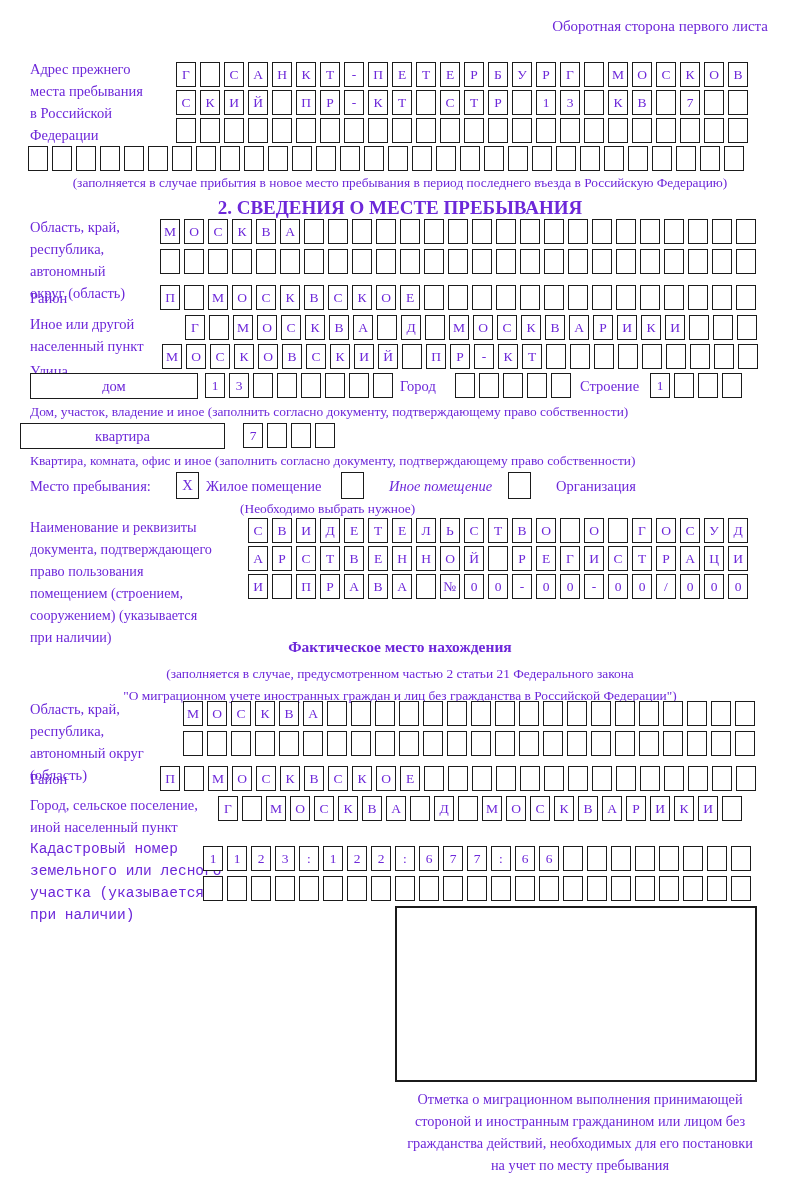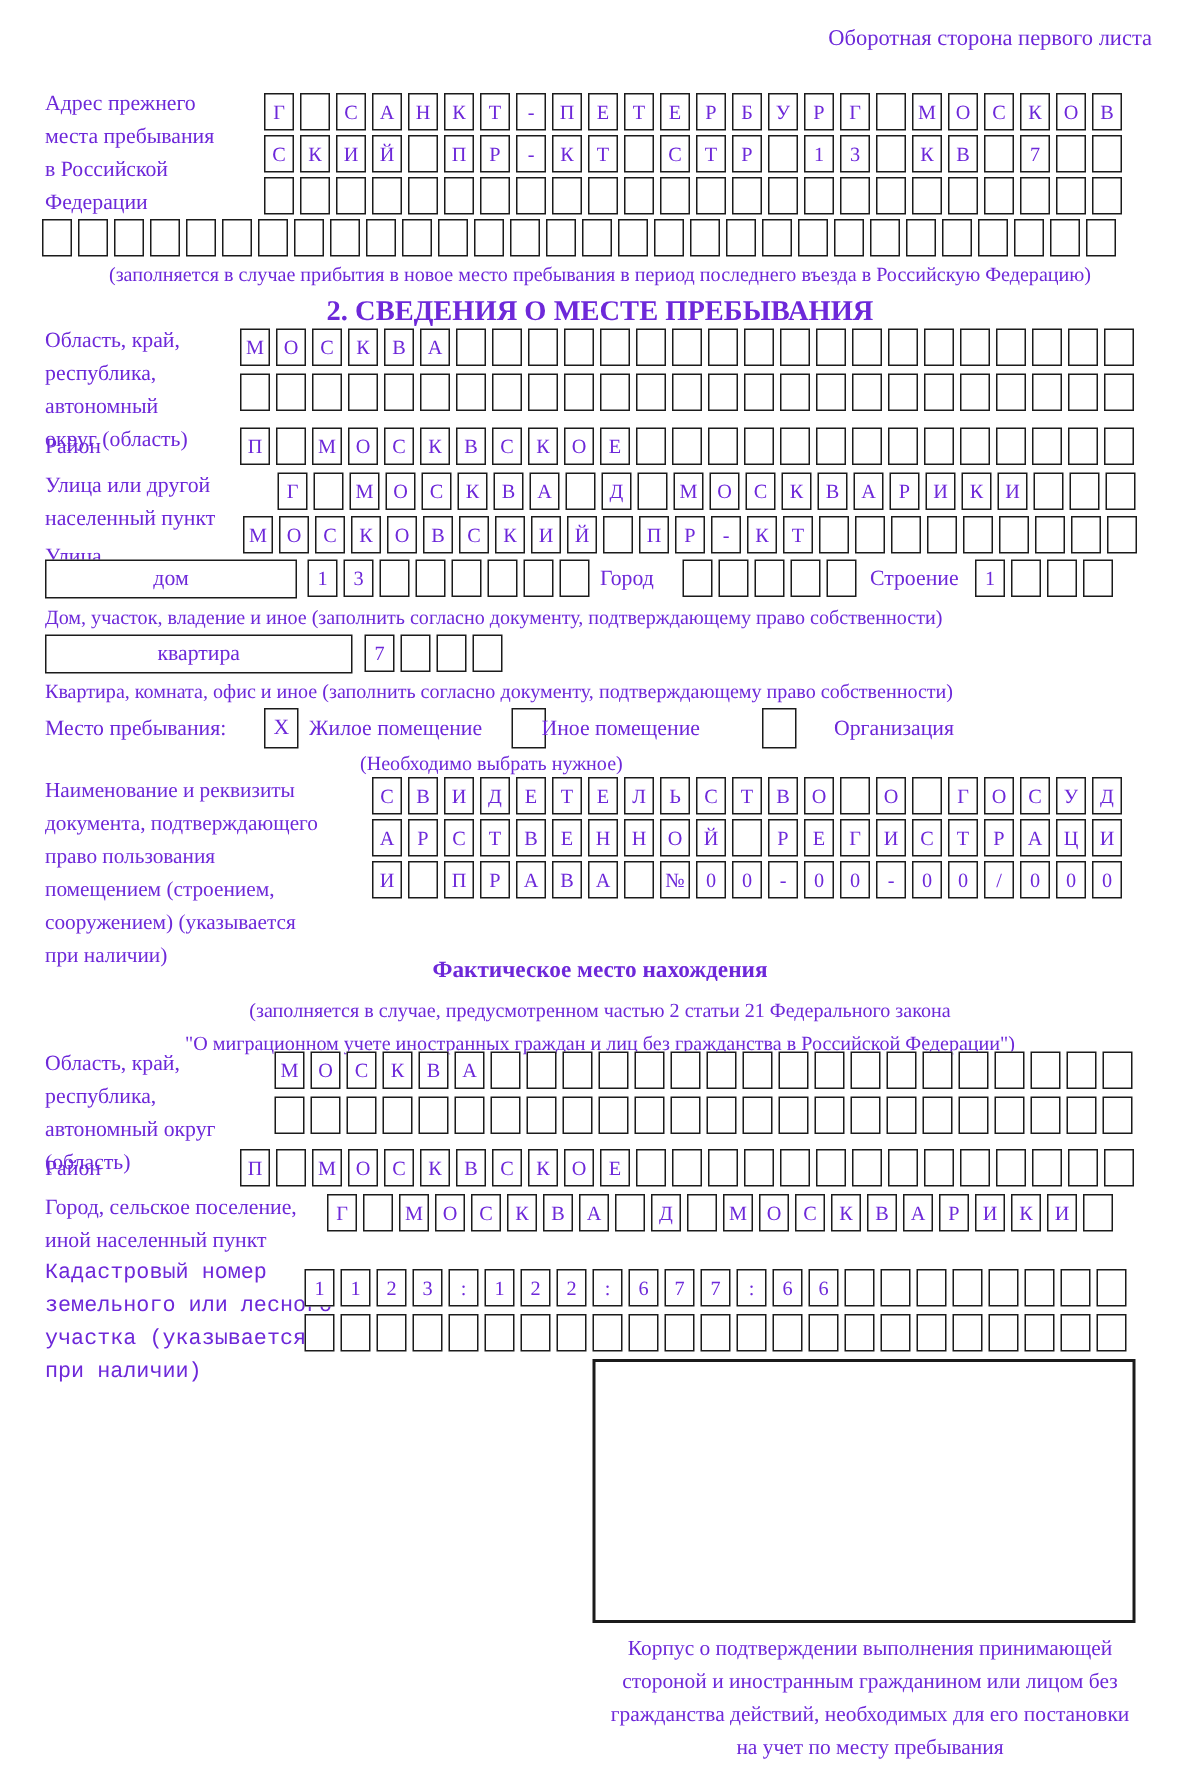--- a/index.html
+++ b/index.html
@@ -237,21 +237,21 @@
       <span class="cell"></span>
       <span class="cell"></span>
       <span class="cell"></span>
       <span class="cell"></span>
       <span class="cell"></span>
       <span class="cell"></span>
       <span class="cell"></span>
     </div>
 
   <div class="abs label tight multiline" style="left:30px;top:313px;">
-      <div>Улица или другой</div>
+      <div>Иное или другой</div>
       <div>населенный пункт</div>
     </div>
   <div class="abs cellrow" style="left:185px;top:315px;">
       <span class="cell">Г</span>
       <span class="cell"></span>
       <span class="cell">М</span>
       <span class="cell">О</span>
       <span class="cell">С</span>
       <span class="cell">К</span>
       <span class="cell">В</span>
@@ -326,40 +326,40 @@
     </div>
   <div class="abs label" style="left:580px;top:375px;">Строение</div>
   <div class="abs cellrow" style="left:650px;top:373px;">
       <span class="cell">1</span>
       <span class="cell"></span>
       <span class="cell"></span>
       <span class="cell"></span>
     </div>
   <div class="abs note" style="left:30px;top:404px;">Дом, участок, владение и иное (заполнить согласно документу, подтверждающему право собственности)</div>
 
-  <div class="abs fieldbox" style="left:30px;top:423px;width:205px;">
+  <div class="abs fieldbox" style="left:20px;top:423px;width:205px;">
     <span>квартира</span>
   </div>
   <div class="abs cellrow" style="left:243px;top:423px;">
       <span class="cell">7</span>
       <span class="cell"></span>
       <span class="cell"></span>
       <span class="cell"></span>
     </div>
   <div class="abs note" style="left:30px;top:453px;">Квартира, комната, офис и иное (заполнить согласно документу, подтверждающему право собственности)</div>
 
   <div class="abs label" style="left:30px;top:475px;">Место пребывания:</div>
   <div class="abs cbox" style="left:176px;top:472px;">
     <span>X</span>
   </div>
   <div class="abs label" style="left:206px;top:475px;">Жилое помещение</div>
   <div class="abs cbox" style="left:341px;top:472px;">
     <span></span>
   </div>
-  <div class="abs label" style="left:361px;top:475px;">Иное помещение</div>
+  <div class="abs label" style="left:389px;top:475px;font-style:italic;">Иное помещение</div>
   <div class="abs cbox" style="left:508px;top:472px;">
     <span></span>
   </div>
   <div class="abs label" style="left:556px;top:475px;">Организация</div>
   <div class="abs note" style="left:240px;top:501px;">(Необходимо выбрать нужное)</div>
 
   <div class="abs label tight multiline" style="left:30px;top:516px;font-size:14.2px;">
       <div>Наименование и реквизиты</div>
       <div>документа, подтверждающего</div>
       <div>право пользования</div>
@@ -612,19 +612,19 @@
       <span class="cell"></span>
       <span class="cell"></span>
       <span class="cell"></span>
       <span class="cell"></span>
       <span class="cell"></span>
       <span class="cell"></span>
     </div>
 
   <div class="abs stampbox" style="left:395px;top:906px;width:362px;height:176px;"></div>
   <div class="abs caption multiline" style="left:370px;top:1088px;width:420px;">
-      <div>Корпус о подтверждении выполнения принимающей</div>
+      <div>Отметка о миграционном выполнения принимающей</div>
       <div>стороной и иностранным гражданином или лицом без</div>
       <div>гражданства действий, необходимых для его постановки</div>
       <div>на учет по месту пребывания</div>
     </div>
 
 </div>
 
 </body></html>

